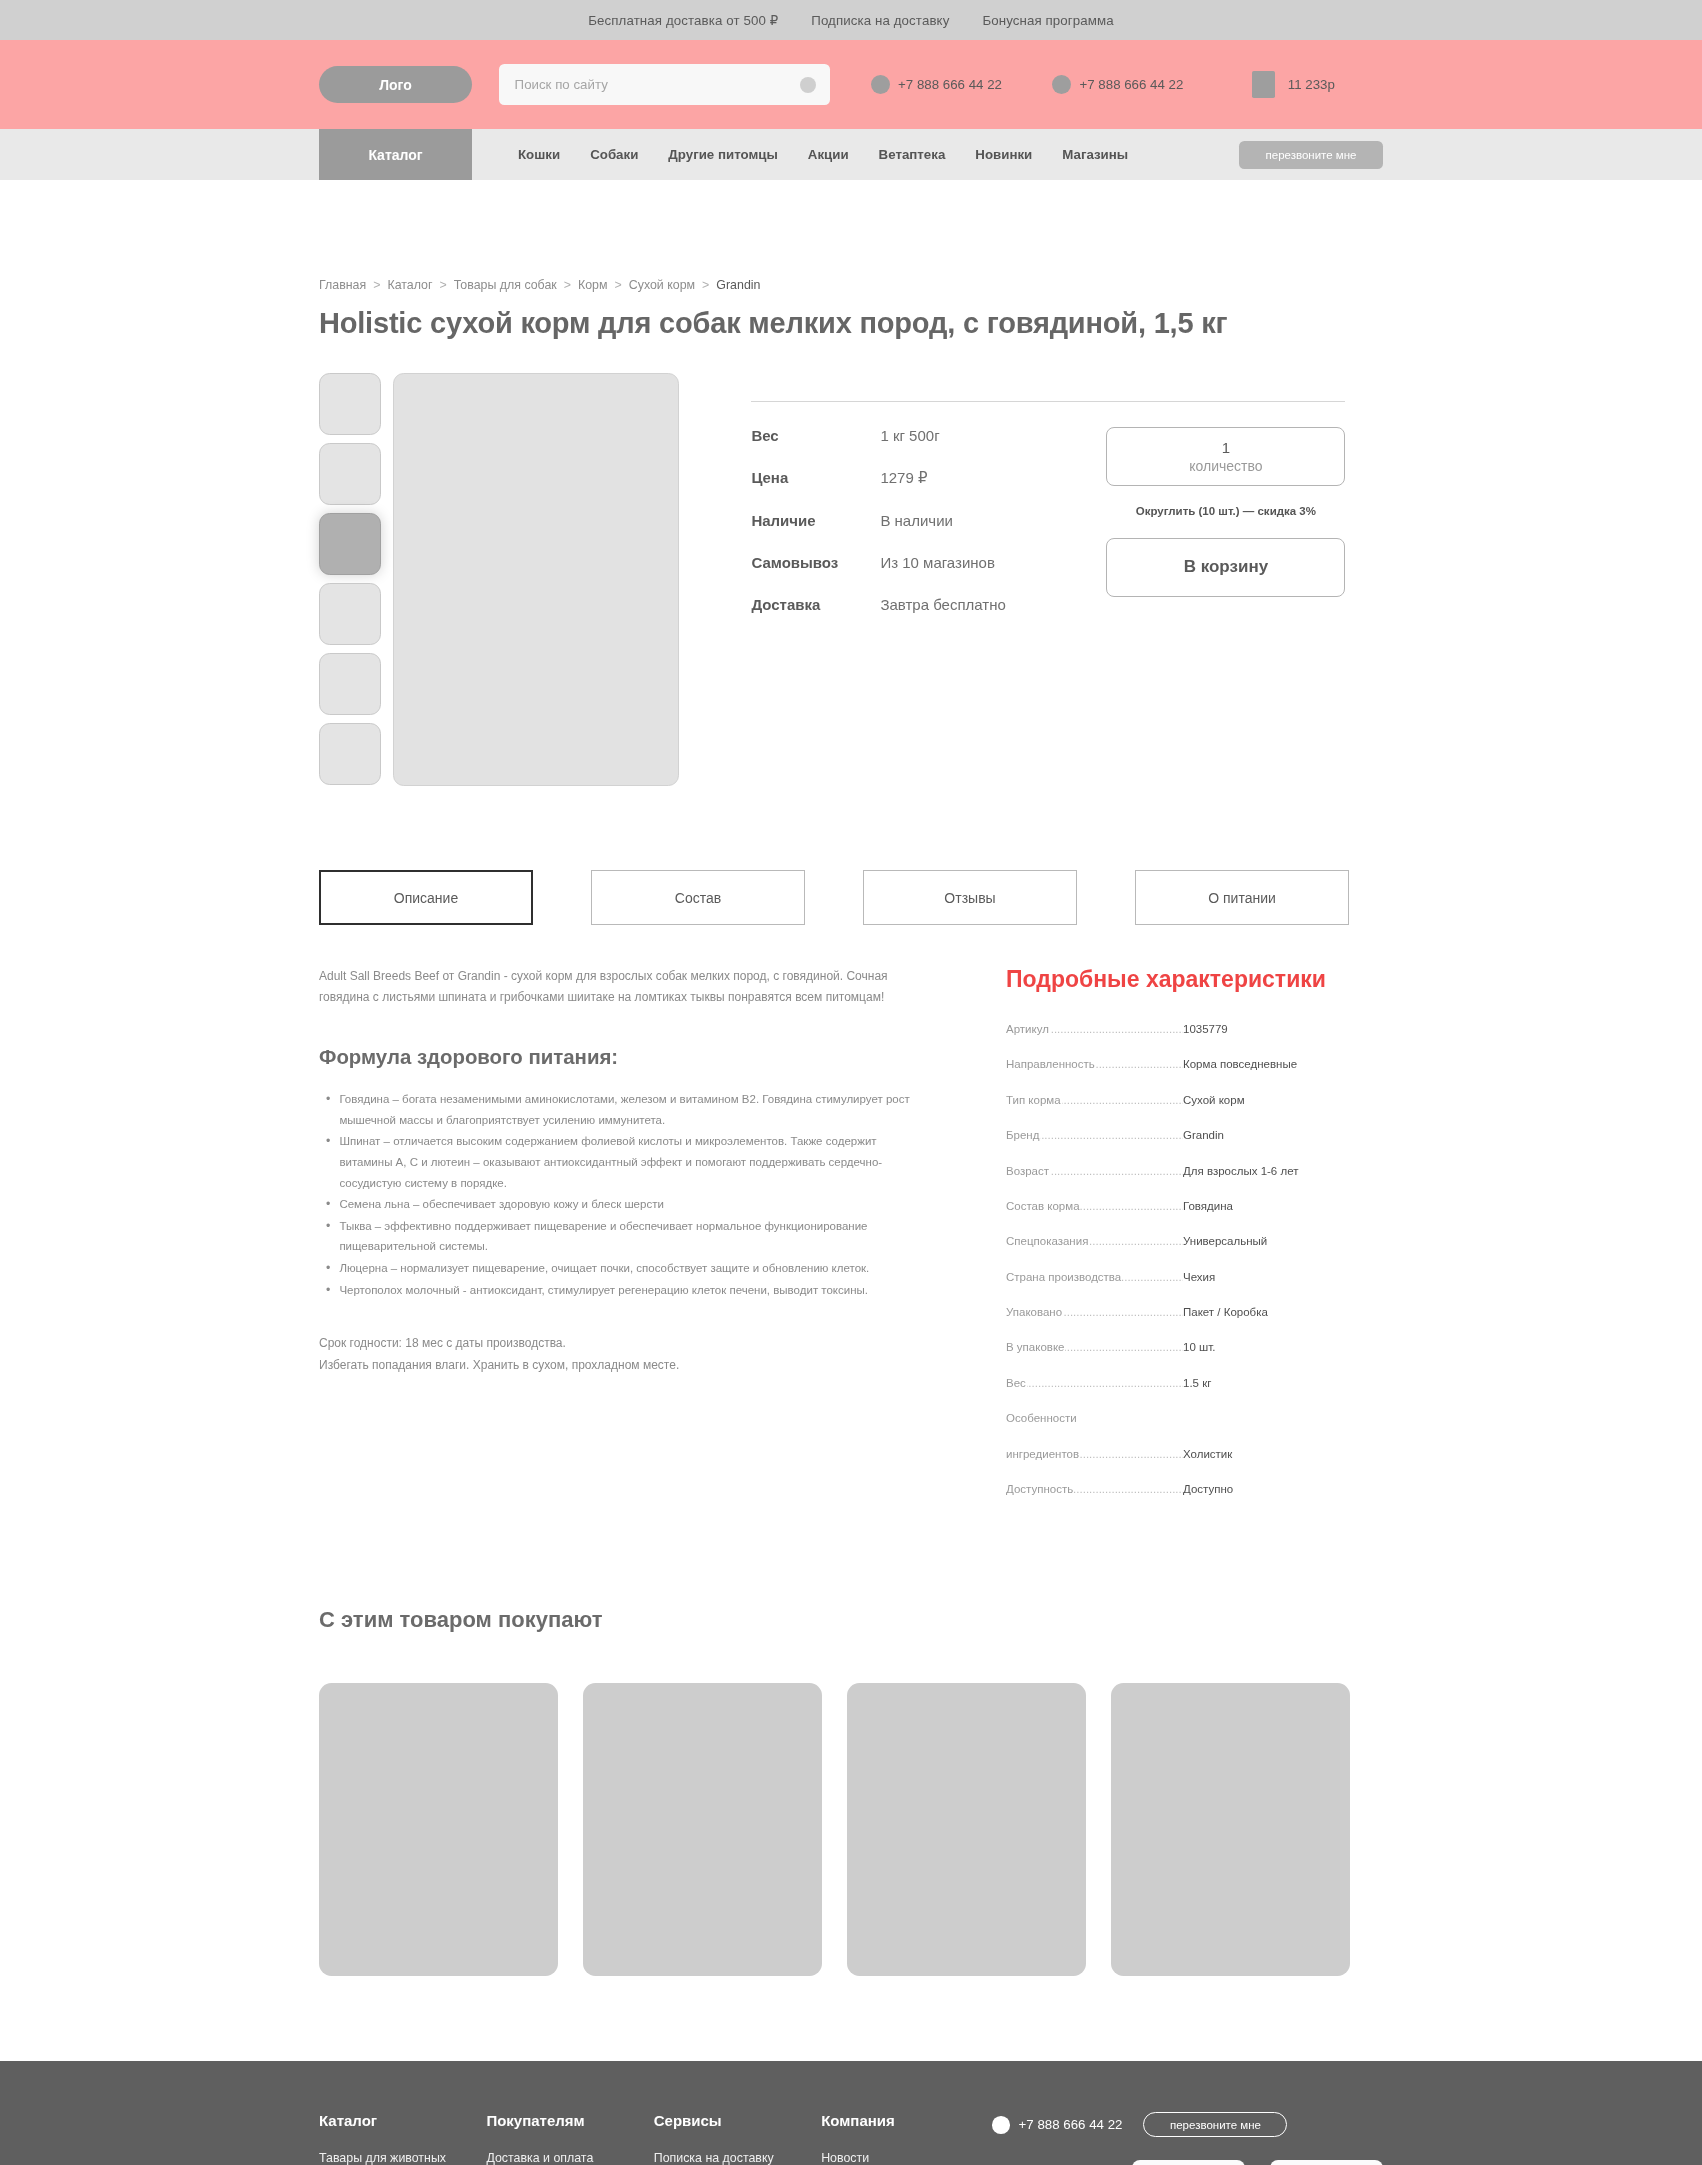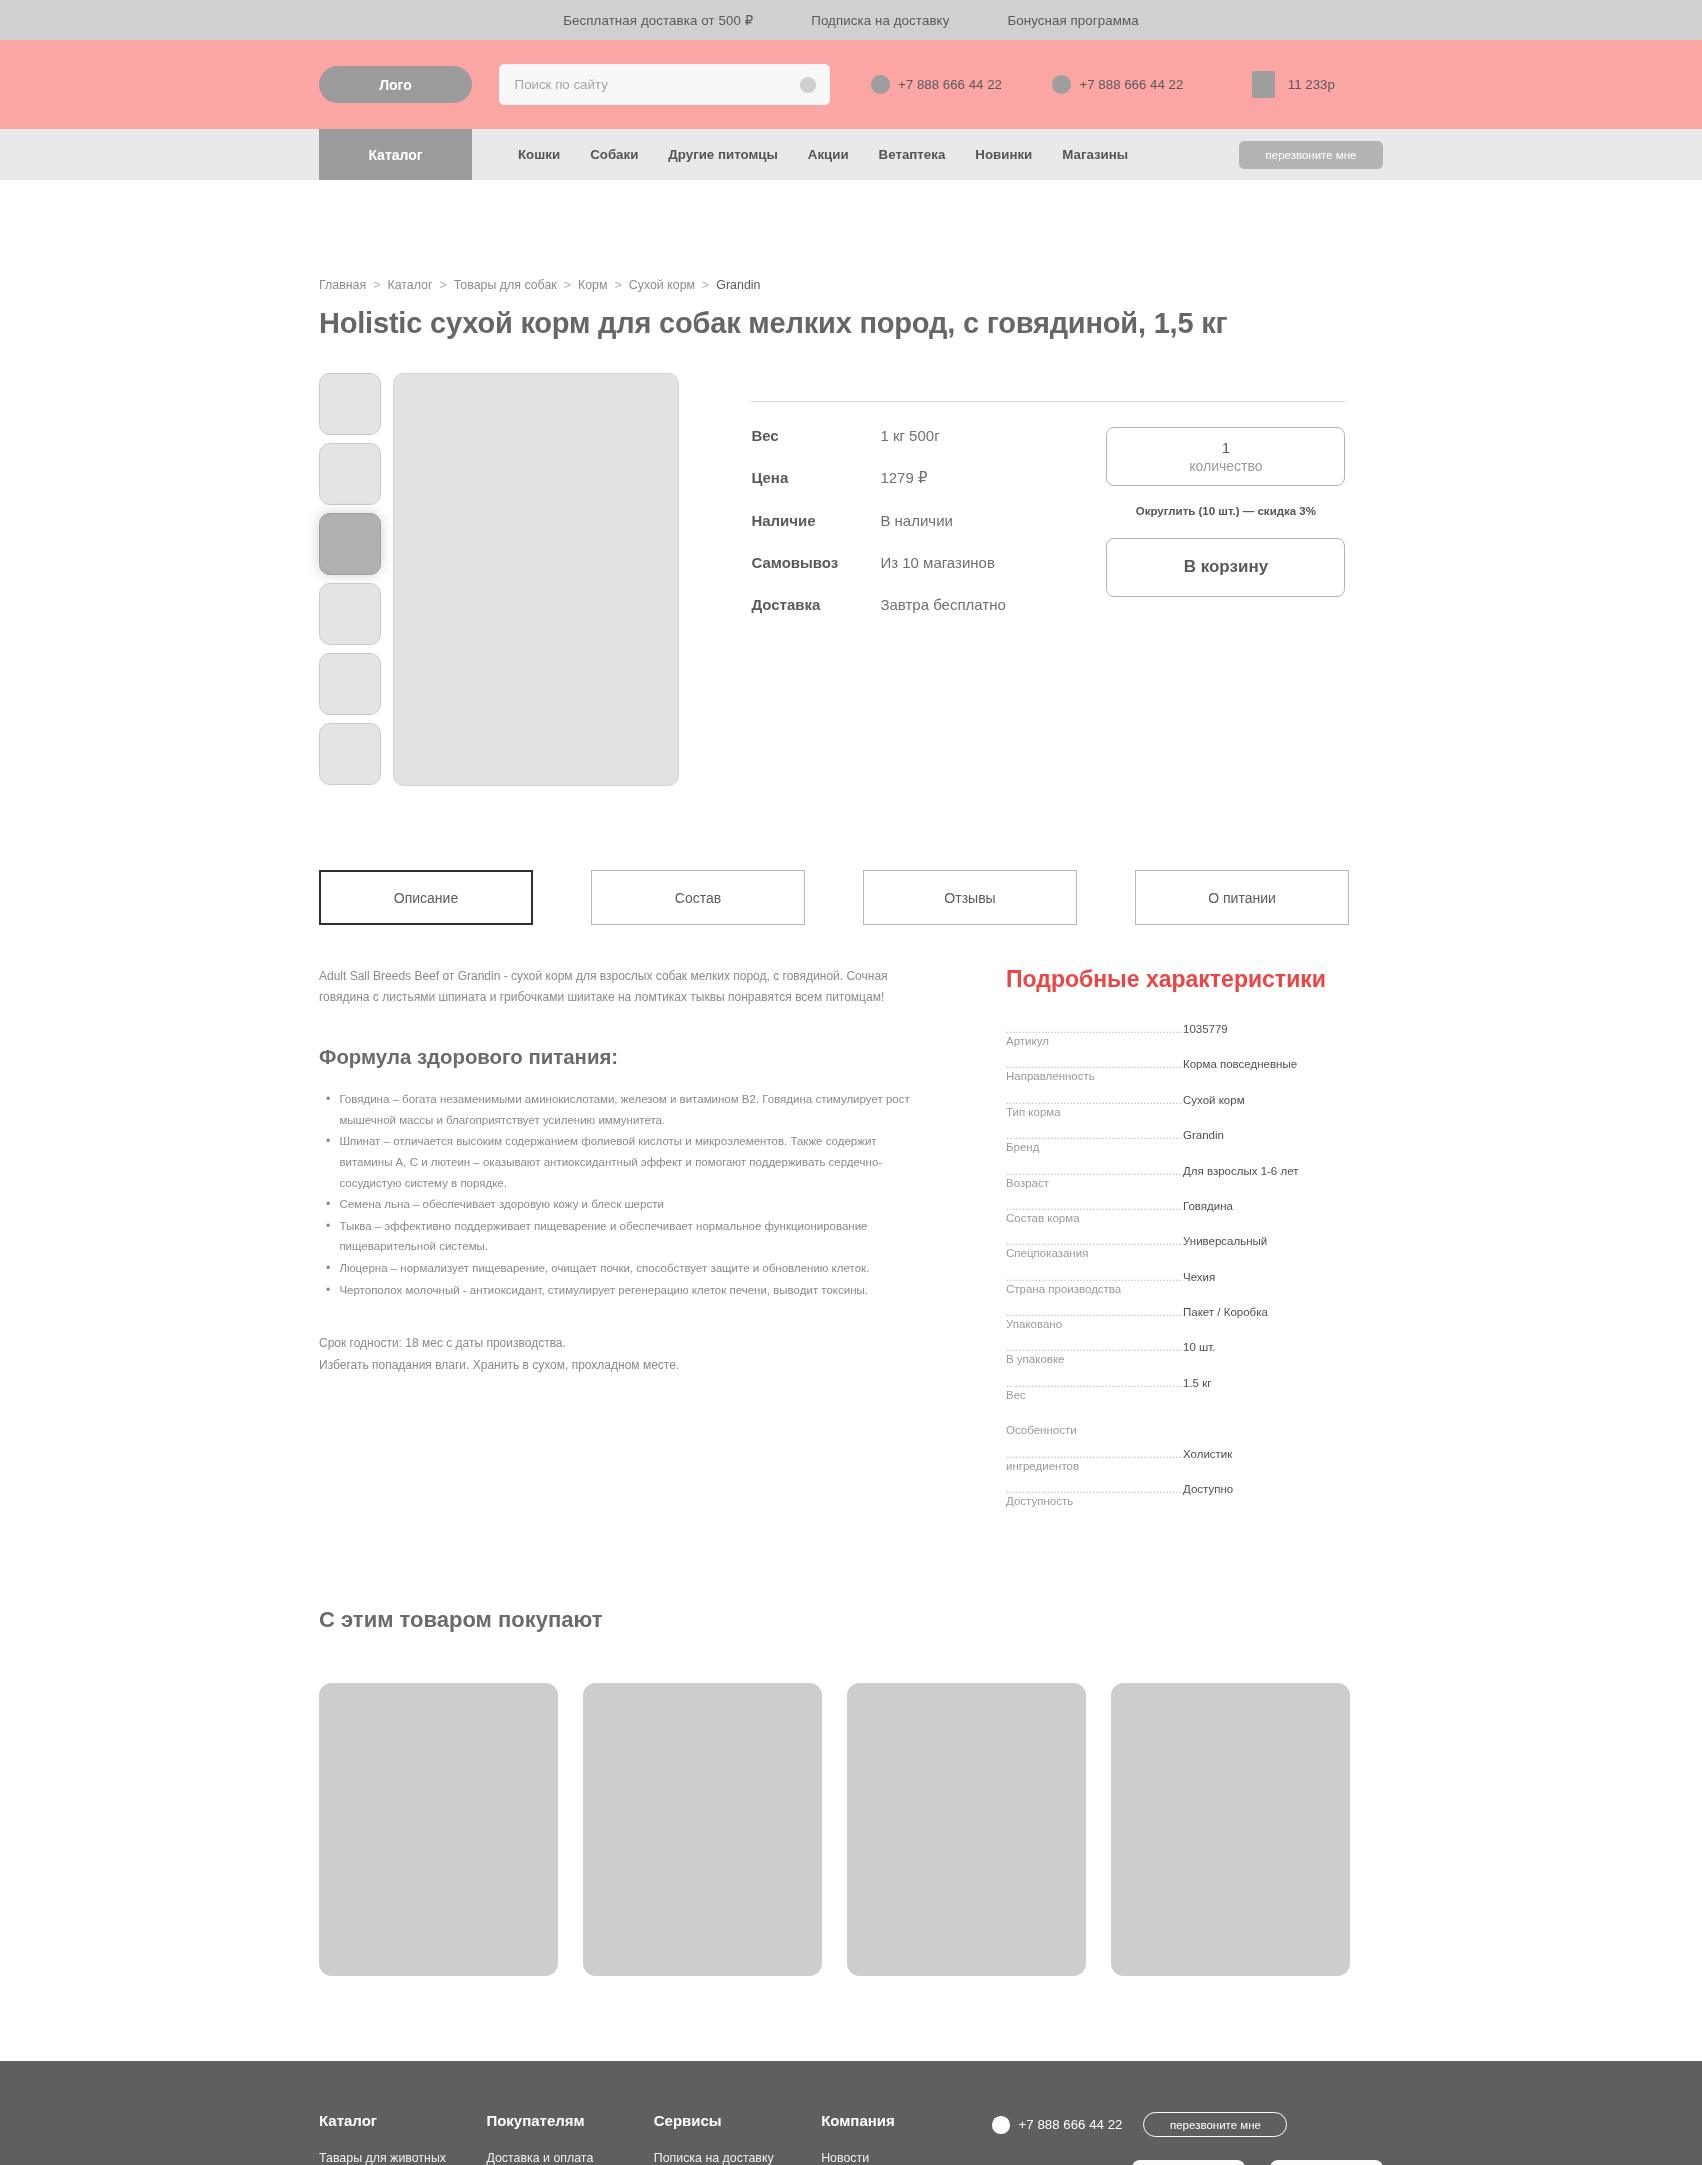--- a/index.html
+++ b/index.html
@@ -11,21 +11,21 @@
   }
   body { width: 1702px; min-height: 2165px; position: relative; overflow-x: hidden; }
 
   .wrap { width: 1064px; margin: 0 auto; position: relative; }
 
   
   .topbar {
     height: 40px; background: #d0d0d0;
     display: flex; align-items: center; justify-content: center;
   }
-  .topbar-links { display: flex; gap: 58px; }
+  .topbar-links { display: flex; gap: 33px; }
   .topbar-links a {
     font-size: 13.3px; color: #5a5a5a; text-decoration: none; letter-spacing: 0.1px;
   }
 
   
   .header { height: 89px; background: #fca5a5; }
   .header-inner { height: 89px; display: flex; align-items: center; }
   .logo {
     width: 153px; height: 37px; border-radius: 19.5px; background: #9b9b9b;
     color: #ffffff; font-size: 14px; font-weight: bold;
@@ -153,21 +153,21 @@
     content: "•"; position: absolute; left: 7px; top: -0.9px; color: #8a8a8a; font-size: 12.4px;
   }
   .desc .tail { margin-top: 32px; }
   .desc .tail p { font-size: 12px; line-height: 1.85; }
 
   .chars { margin-left: 84px; width: 377px; }
   .chars h3 { font-size: 23px; font-weight: bold; color: #ef4444; margin-bottom: 30px; }
   .char-grid { }
   .char-line { position: relative; height: 17.7px; margin-bottom: 17.7px; font-size: 11.5px; }
   .char-line .k {
-    position: absolute; left: 0; top: 12px; color: #9a9a9a;
+    position: absolute; left: 0; top: 0; color: #9a9a9a;
     background: #fff; padding-right: 0.9px; z-index: 2;
   }
   .char-line .dots {
     position: absolute; left: 0; right: 0; top: 0; color: #bdbdbd; overflow: hidden;
     white-space: nowrap; z-index: 1;
   }
   .char-line .v {
     position: absolute; left: 177px; top: 0; color: #4f4f4f; background: #fff;
     padding-left: 0px; z-index: 3;
   }

